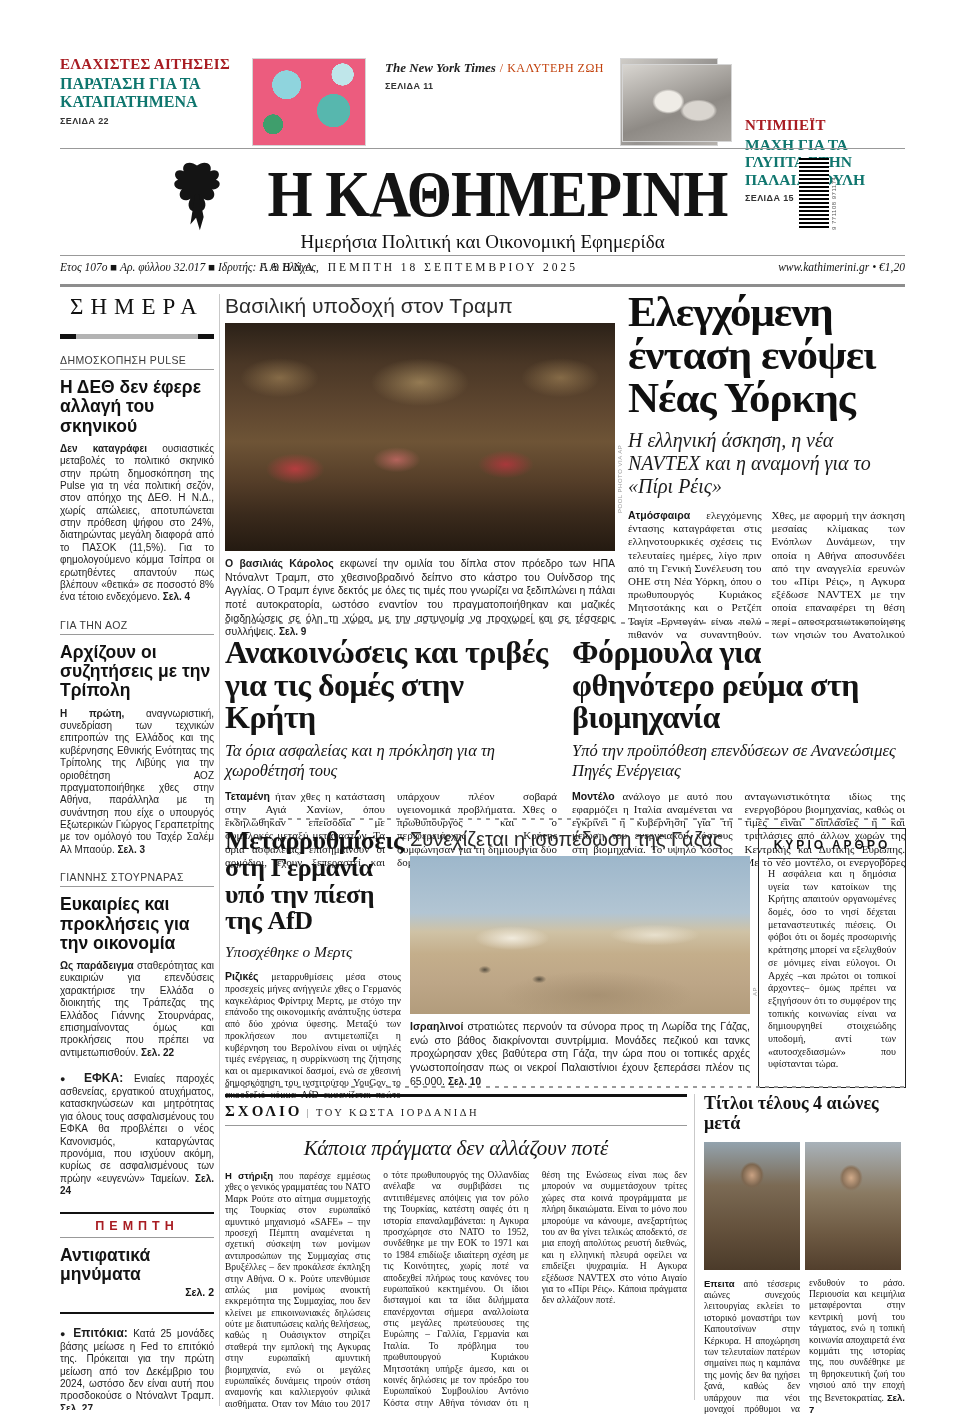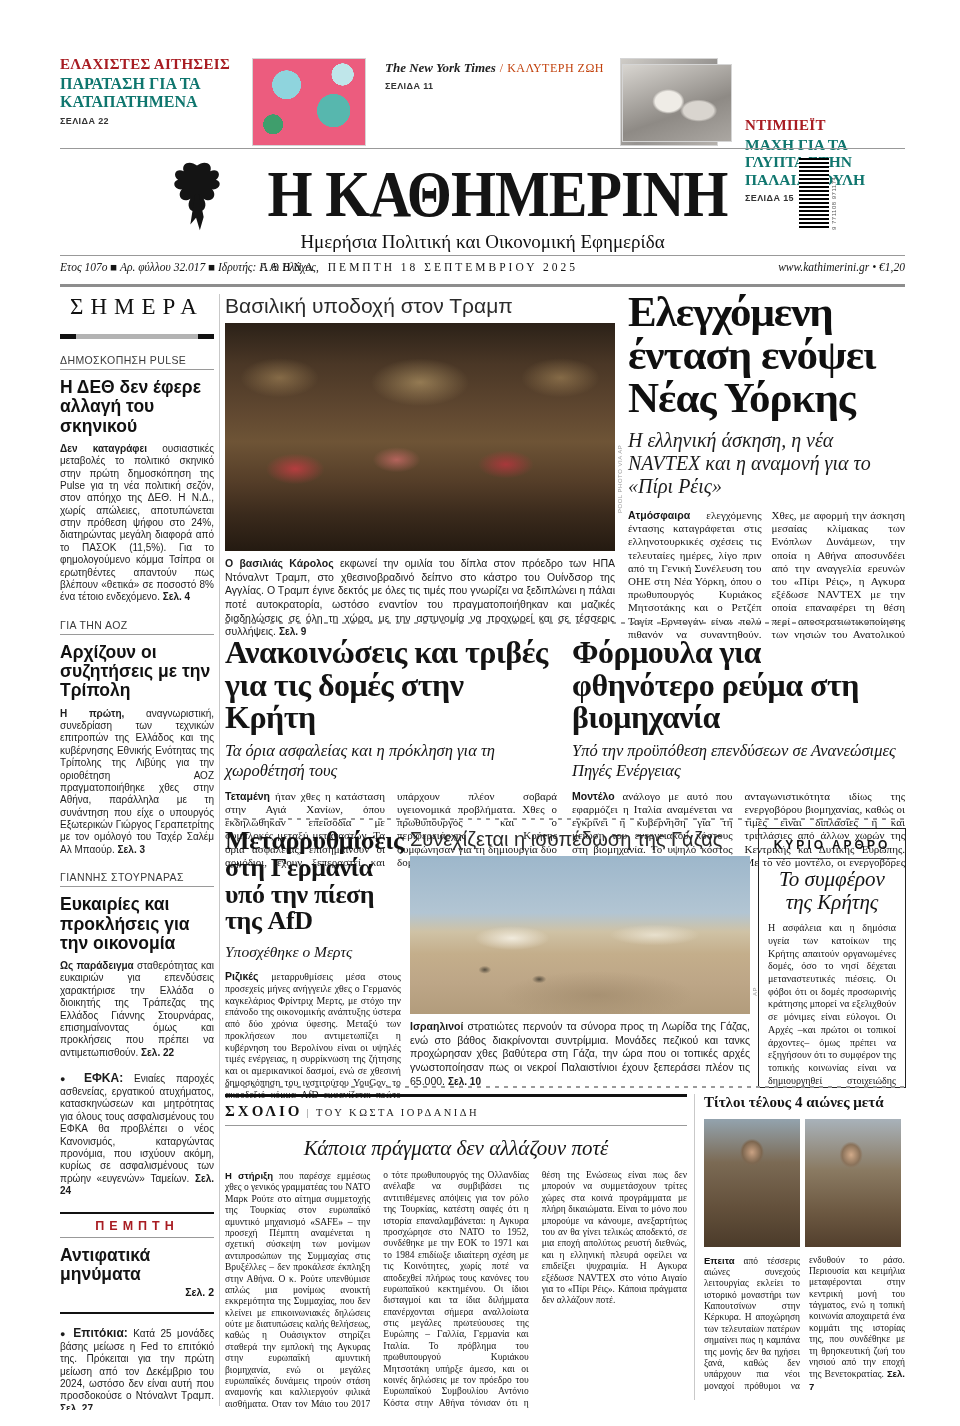--- a/index.html
+++ b/index.html
@@ -88,21 +88,21 @@
 
   
   .scholio{border-top:3px solid #111;}
   .sch-head{padding:5px 0 5px;border-bottom:1px solid #999;}
   .sch-label{font-size:15px;font-weight:bold;letter-spacing:3px;}
   .sch-byline{font-size:10.5px;letter-spacing:2.5px;color:#222;}
   .sch-byline::before{content:"|  ";color:#777;}
   .sch-title{font-size:21px;font-style:italic;text-align:center;margin:10px 0 9px;}
   .sch-cols{column-count:3;column-gap:13px;column-fill:auto;height:242px;overflow:hidden;
             font-size:9.5px;line-height:1.2;}
-  .close-h{font-size:15px;font-weight:bold;line-height:1.1;}
+  .close-h{font-size:18px;font-weight:bold;line-height:1.1;}
   .close-photos{display:flex;gap:5px;margin:8px 0 8px;}
   .monk-big1{width:96px;height:128px;background:
       radial-gradient(16px 18px at 50% 26%,#caa283 0%,#7d6750 60%,transparent 75%),
       linear-gradient(180deg,#93a3ae 0%,#7b6a54 34%,#64513c 68%,#4b3b2a 100%);}
   .monk-big2{width:96px;height:128px;background:
       radial-gradient(15px 17px at 48% 28%,#d2ab8a 0%,#8a725a 60%,transparent 78%),
       linear-gradient(180deg,#a8b2ba 0%,#8a7a62 40%,#6d5942 72%,#523f2d 100%);}
   .close-body{column-count:2;column-gap:9px;column-fill:auto;height:142px;overflow:hidden;
               font-size:9.5px;line-height:1.2;}
   .vline{background:#c9c9c9;width:1px;}
@@ -252,21 +252,20 @@
   <div class="abs" style="left:410px;top:828px;width:340px;">
     <div class="photo-title" style="font-size:20px;">Συνεχίζεται η ισοπέδωση της Γάζας</div>
     <div class="gaza-photo">
       <div class="vcred" style="position:absolute;right:-8px;top:30px;height:110px;">AP</div>
     </div>
     <p class="cap just"><b>Ισραηλινοί</b> <span>στρατιώτες περνούν τα σύνορα προς τη Λωρίδα της Γάζας, ενώ στο βάθος διακρίνονται συντρίμμια. Μονάδες πεζικού και τανκς προχώρησαν χθες βαθύτερα στη Γάζα, την ώρα που οι τοπικές αρχές γνωστοποίησαν πως οι νεκροί Παλαιστίνιοι έχουν ξεπεράσει πλέον τις 65.000.</span> <b class="pg">Σελ. 10</b></p>
   </div>
 
   <div class="abs edit-box" style="left:758px;top:828px;width:148px;">
     <div class="edit-label">ΚΥΡΙΟ ΑΡΘΡΟ</div>
-    <div class="edit-title">Το συμφέρον της Κρήτης</div>
     <div class="edit-body just">Η ασφάλεια και η δημόσια υγεία των κατοίκων της Κρήτης απαιτούν οργανωμένες δομές, όσο το νησί δέχεται μεταναστευτικές πιέσεις. Οι φόβοι ότι οι δομές προσωρινής κράτησης μπορεί να εξελιχθούν σε μόνιμες είναι εύλογοι. Οι Αρχές –και πρώτοι οι τοπικοί άρχοντες– όμως πρέπει να εξηγήσουν ότι το συμφέρον της τοπικής κοινωνίας είναι να δημιουργηθεί στοιχειώδης υποδομή, αντί των «αυτοσχεδιασμών» που υφίστανται τώρα.</div>
   </div>
 
   <div class="abs dashed" style="left:225px;top:1086px;width:680px;"></div>
 
   <div class="abs scholio" style="left:225px;top:1094px;width:462px;">
     <div class="sch-head">
       <span class="sch-label">ΣΧΟΛΙΟ</span>
       <span class="sch-byline">ΤΟΥ ΚΩΣΤΑ ΙΟΡΔΑΝΙΔΗ</span>
     </div>

